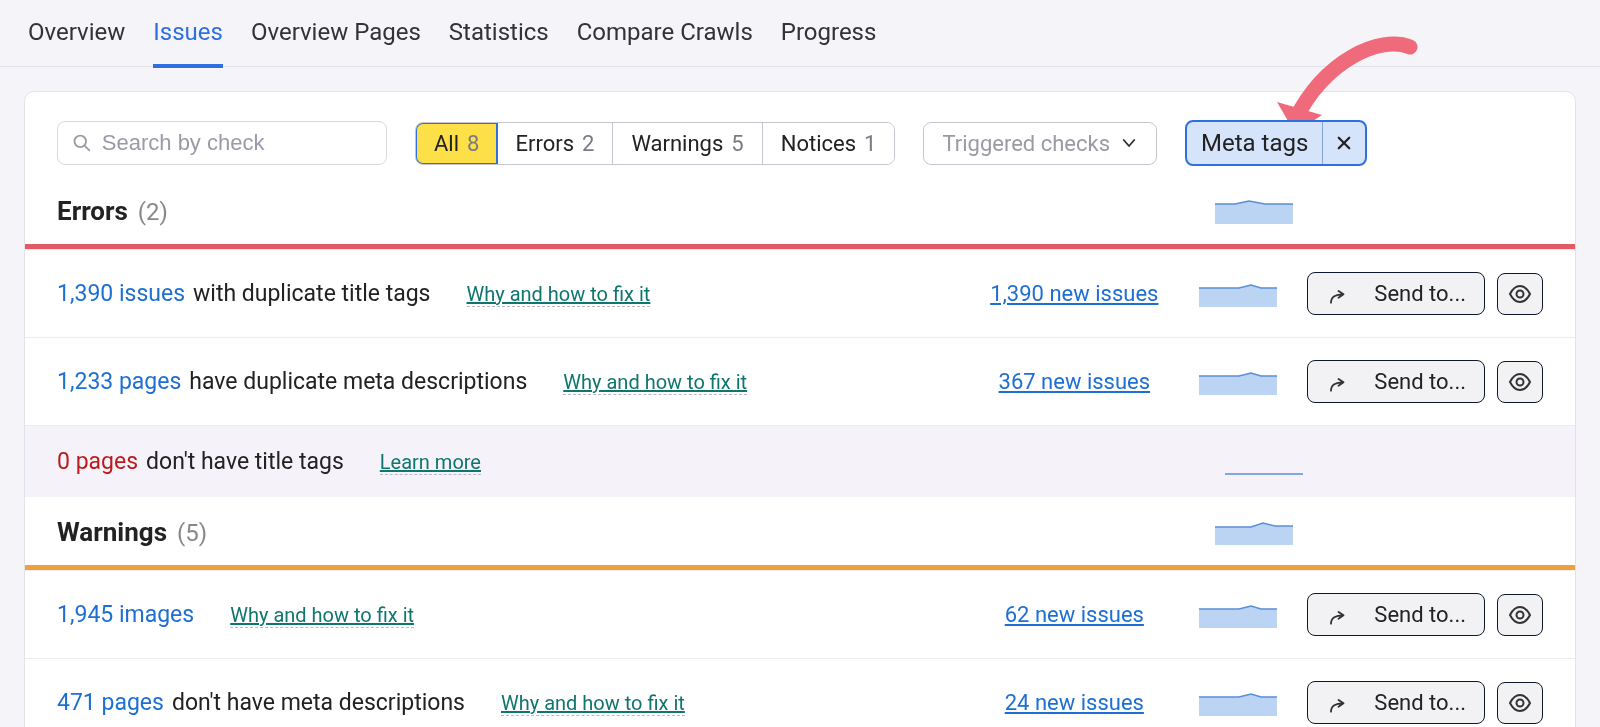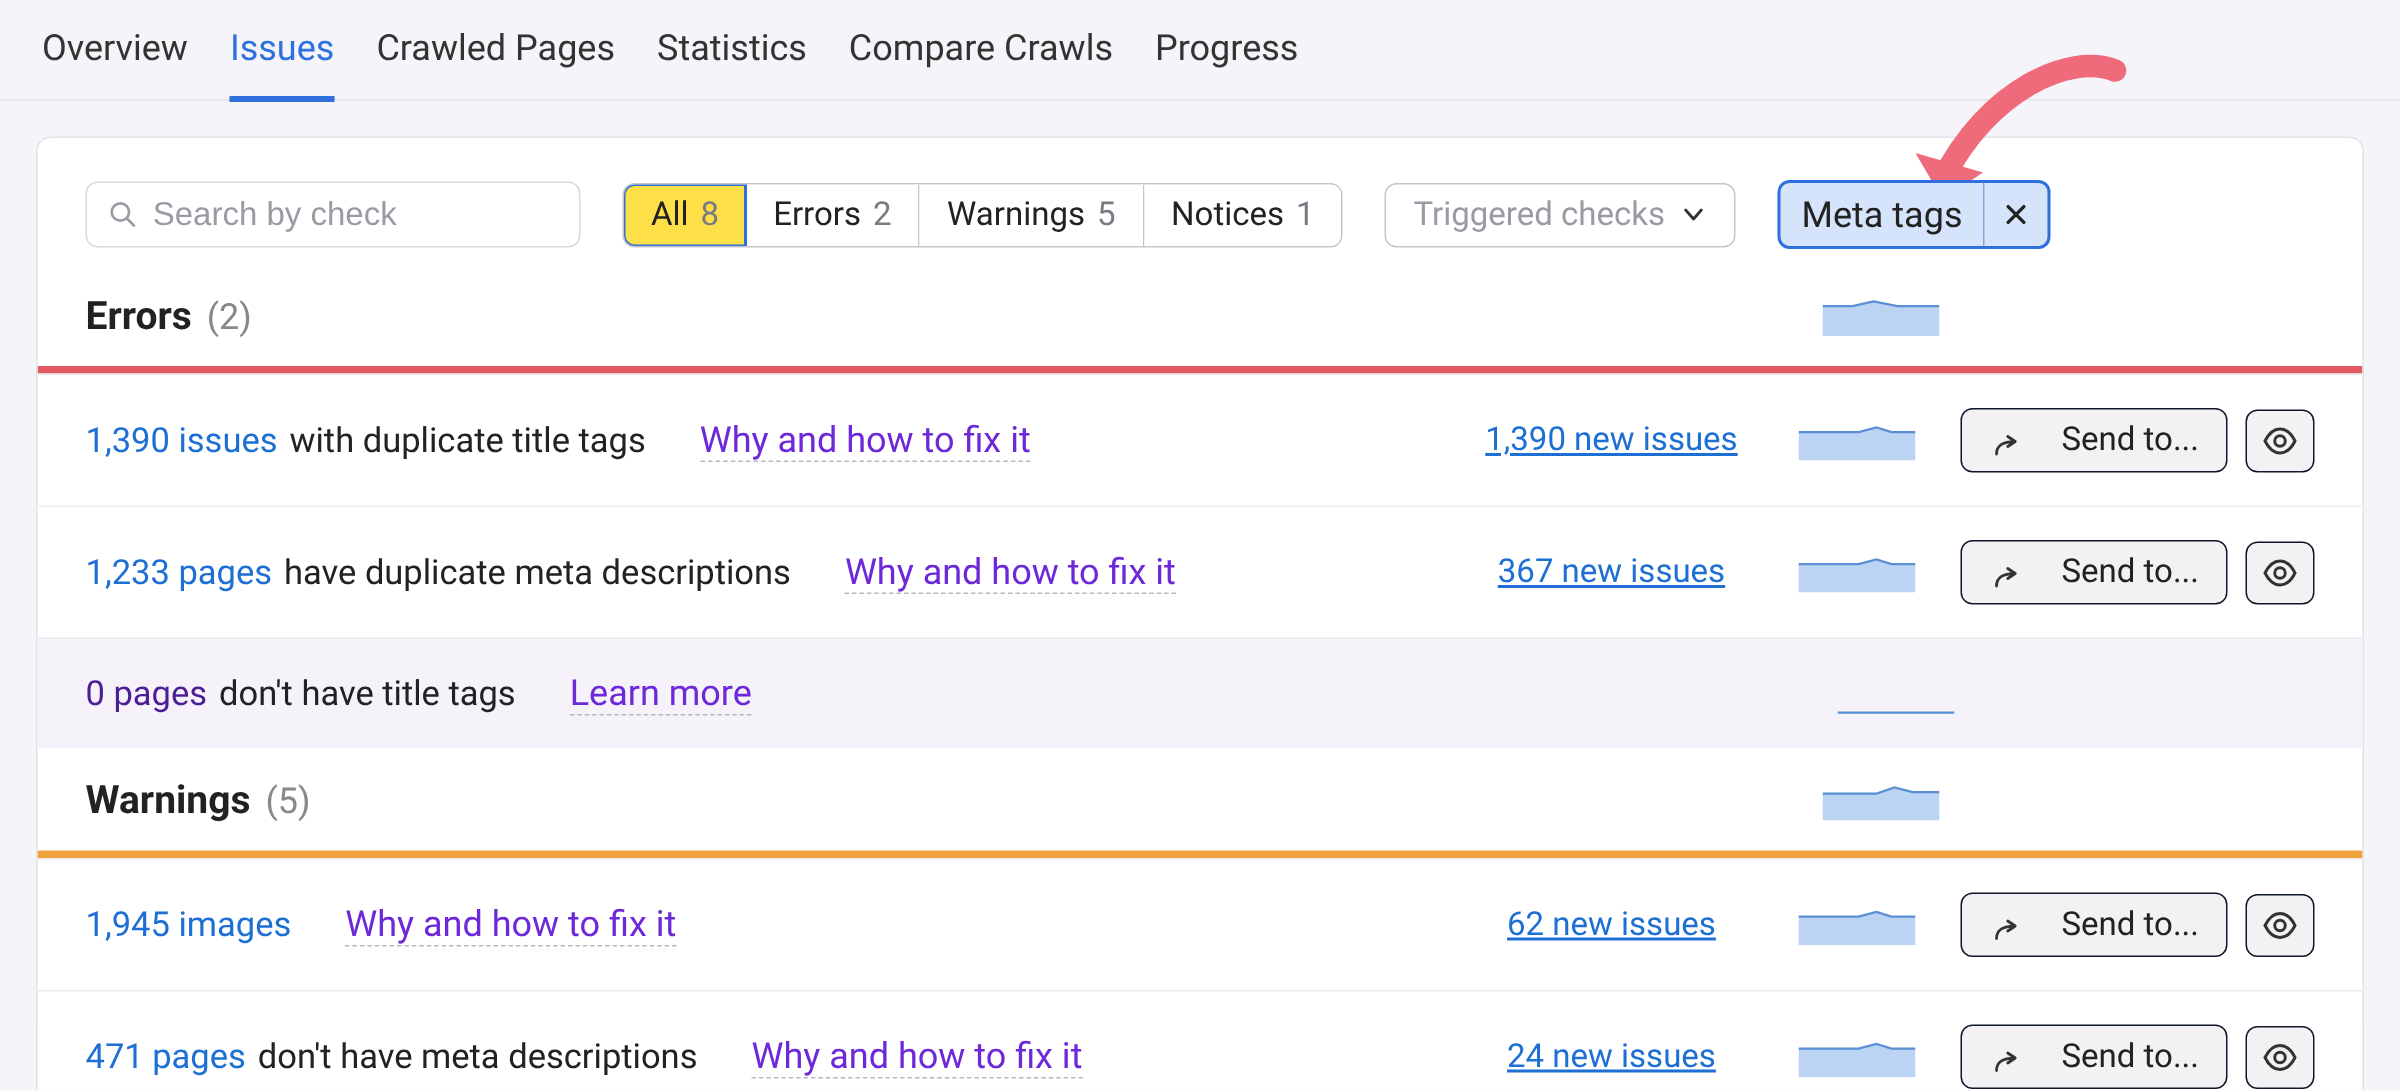--- a/index.html
+++ b/index.html
@@ -154,27 +154,28 @@
   .row .desc {
     font-size: 23px;
     flex: 1;
     color: #222;
     display: flex;
     align-items: baseline;
     flex-wrap: wrap;
     gap: 8px;
   }
   .link-blue { color: #1d6fd4; cursor: pointer; }
-  .link-green { color: #4c1d95; cursor: default; }
+  .link-green { color: #b91c1c; cursor: default; }
   .hint {
-    color: #6d28d9;
+    color: #0f766e;
     border-bottom: 1px dashed #b8b8c2;
     cursor: pointer;
     margin-left: 28px;
-    font-size: 24px;
+    font-size: 20px;
+    text-decoration: underline;
   }
   .new-issues {
     color: #1d6fd4;
     font-size: 22px;
     width: 190px;
     text-align: center;
     cursor: pointer;
     text-decoration: underline;
   }
   .spark-cell {
@@ -207,21 +208,21 @@
 <body>
 
 <svg class="arrow-callout" width="160" height="120" viewBox="0 0 160 120">
   <path d="M 140 12 C 110 0, 55 25, 25 85" stroke="#ef6b7b" stroke-width="15" fill="none" stroke-linecap="round"></path>
   <path d="M 7 67 L 25 98 L 52 80 Z" fill="#ef6b7b"></path>
 </svg>
 
 <div class="tabs">
     <div class="tab">Overview</div>
     <div class="tab active">Issues</div>
-    <div class="tab">Crawled Pages</div>
+    <div class="tab">Overview Pages</div>
     <div class="tab">Statistics</div>
     <div class="tab">Compare Crawls</div>
     <div class="tab">Progress</div>
   </div>
 
 <div class="panel">
 
   <div class="panel-toolbar">
     <div class="search-wrap">
       <svg width="22" height="22" viewBox="0 0 24 24">

